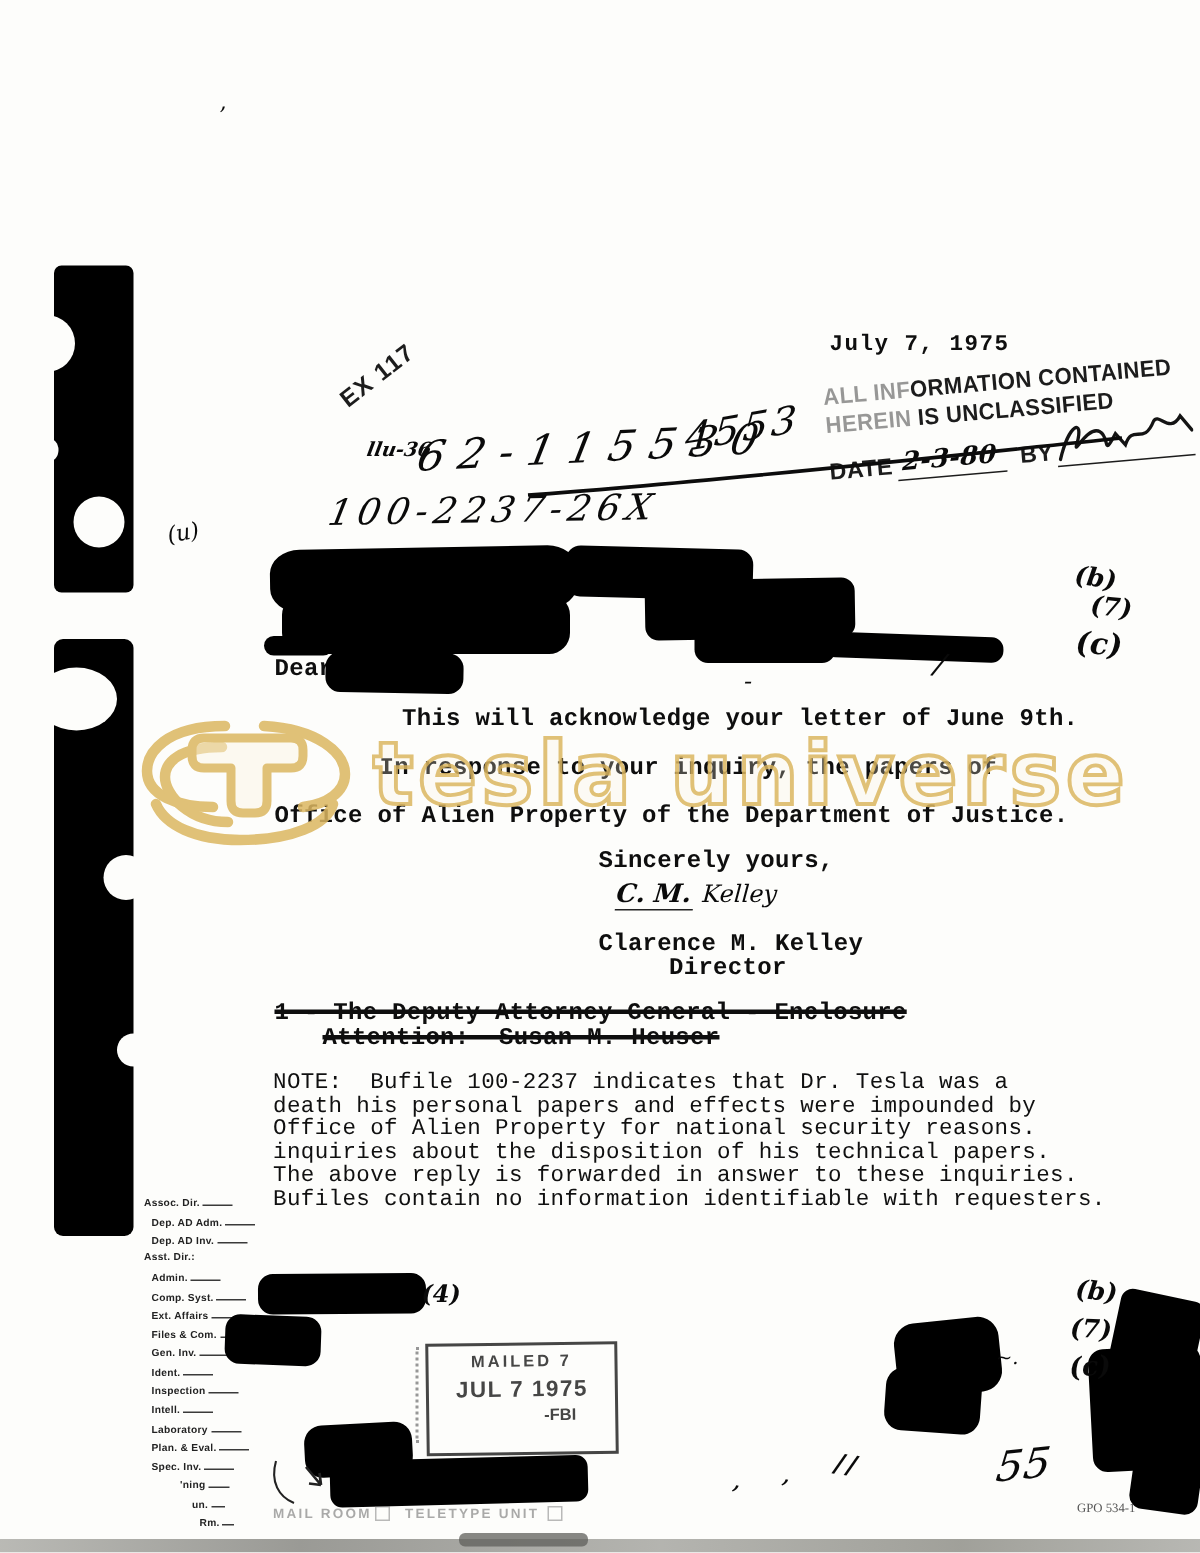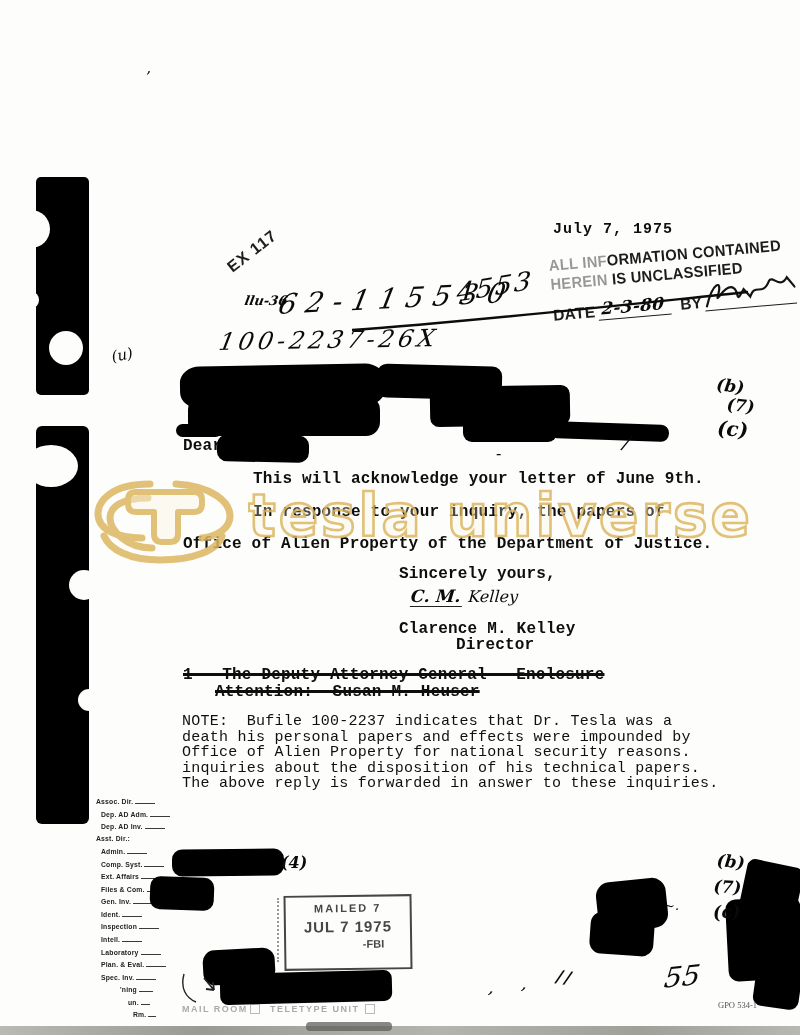--- a/index.html
+++ b/index.html
@@ -102,21 +102,21 @@
     <span class="hand" style="position:absolute;left:12px;top:0;font-size:17px;font-weight:700;transform:rotate(8deg);">(b)</span>
     <span class="hand" style="position:absolute;left:22px;top:20px;font-size:17px;font-weight:700;transform:rotate(6deg);">(7)</span>
     <span class="hand" style="position:absolute;left:12px;top:42px;font-size:20px;font-weight:700;transform:rotate(4deg);">(c)</span>
   </div>
 
   <span class="abs tw" style="left:183px;top:437px;">Dear</span>
   <div class="blot" style="left:217px;top:435px;width:92px;height:27px;border-radius:10px;transform:rotate(1deg);"></div>
   <span class="abs hand" style="left:626px;top:430px;font-size:20px;transform:rotate(12deg);">/</span>
   <span class="abs hand" style="left:496px;top:444px;font-size:16px;">-</span>
 
-  <span class="abs tw" style="left:253px;top:470px;">This will acknowledge your letter of June 9th.</span>
+  <span class="abs tw" style="left:268px;top:470px;">This will acknowledge your letter of June 9th.</span>
   <span class="abs tw" style="left:253px;top:503px;">In response to your inquiry, the papers of</span>
   <span class="abs tw" style="left:183px;top:535px;">Office of Alien Property of the Department of Justice.</span>
 
   <div class="abs" style="left:90px;top:468px;opacity:.85;">
     <svg width="150" height="95" viewBox="0 0 150 95" style="position:absolute;left:0;top:6px;">
       <g fill="none" stroke="#dcb761" stroke-width="7" stroke-linecap="round">
         <path d="M60,10 C20,10 8,28 8,40 C8,56 28,64 52,64"></path>
         <path d="M58,24 C30,24 20,34 20,44 C20,56 36,74 62,74"></path>
         <path d="M14,62 C20,76 40,86 70,86 C104,86 128,76 132,62"></path>
         <path d="M86,10 C122,12 140,28 140,42 C140,54 128,62 112,64"></path>
@@ -126,31 +126,32 @@
     <svg width="560" height="95" viewBox="0 0 560 95" style="position:absolute;left:158px;top:0;">
       <text x="0" y="68" font-family="DejaVu Sans, sans-serif" font-weight="bold" font-size="58" letter-spacing="3" fill="rgba(250,243,222,.30)" stroke="#dcb761" stroke-width="2.6">tesla universe</text>
     </svg>
   </div>
 
   <span class="abs tw" style="left:399px;top:565px;">Sincerely yours,</span>
   <div class="abs" style="left:412px;top:586px;">
     <span class="hand" style="font-size:17px;font-weight:700;border-bottom:1.5px solid #222;transform:skewX(-6deg);display:inline-block;padding:0 2px 0 0;">C. M.</span><span class="hand" style="font-size:16px;transform:skewX(-4deg);display:inline-block;"> Kelley</span>
   </div>
   <span class="abs tw" style="left:399px;top:620px;">Clarence M. Kelley</span>
-  <span class="abs tw" style="left:456px;top:636px;">Director</span>
+  <span class="abs tw" style="left:446px;top:636px;">Director</span>
 
   <span class="abs tw struck" style="left:183px;top:666px;">1 - The Deputy Attorney General - Enclosure</span>
   <span class="abs tw struck" style="left:215px;top:683px;">Attention:  Susan M. Heuser</span>
 
   <div class="abs" style="left:182px;top:714px;">
     <div class="tw-sm">NOTE:  Bufile 100-2237 indicates that Dr. Tesla was a</div>
     <div class="tw-sm">death his personal papers and effects were impounded by</div>
     <div class="tw-sm">Office of Alien Property for national security reasons.</div>
     <div class="tw-sm">inquiries about the disposition of his technical papers.</div>
     <div class="tw-sm">The above reply is forwarded in answer to these inquiries.</div>
+    <div class="tw-sm">Bufiles contain no information identifiable with requesters.</div>
   </div>
 
   <div class="sidebar">
     <div><span>Assoc. Dir.</span><span class="ln"></span></div>
     <div><span>Dep. AD Adm.</span><span class="ln"></span></div>
     <div><span>Dep. AD Inv.</span><span class="ln"></span></div>
     <div><span>Asst. Dir.:</span></div>
     <div><span>Admin.</span><span class="ln"></span></div>
     <div><span>Comp. Syst.</span><span class="ln"></span></div>
     <div><span>Ext. Affairs</span><span class="ln"></span></div>

